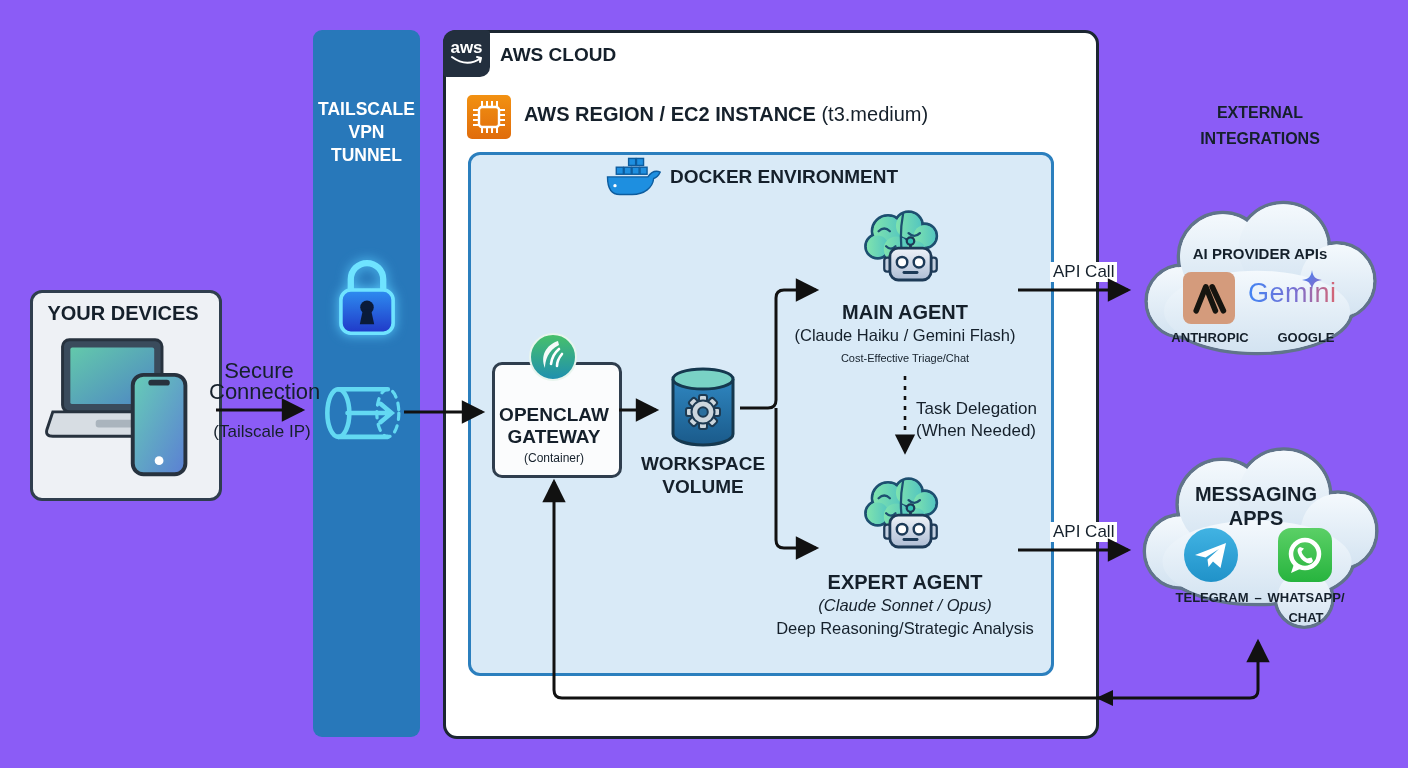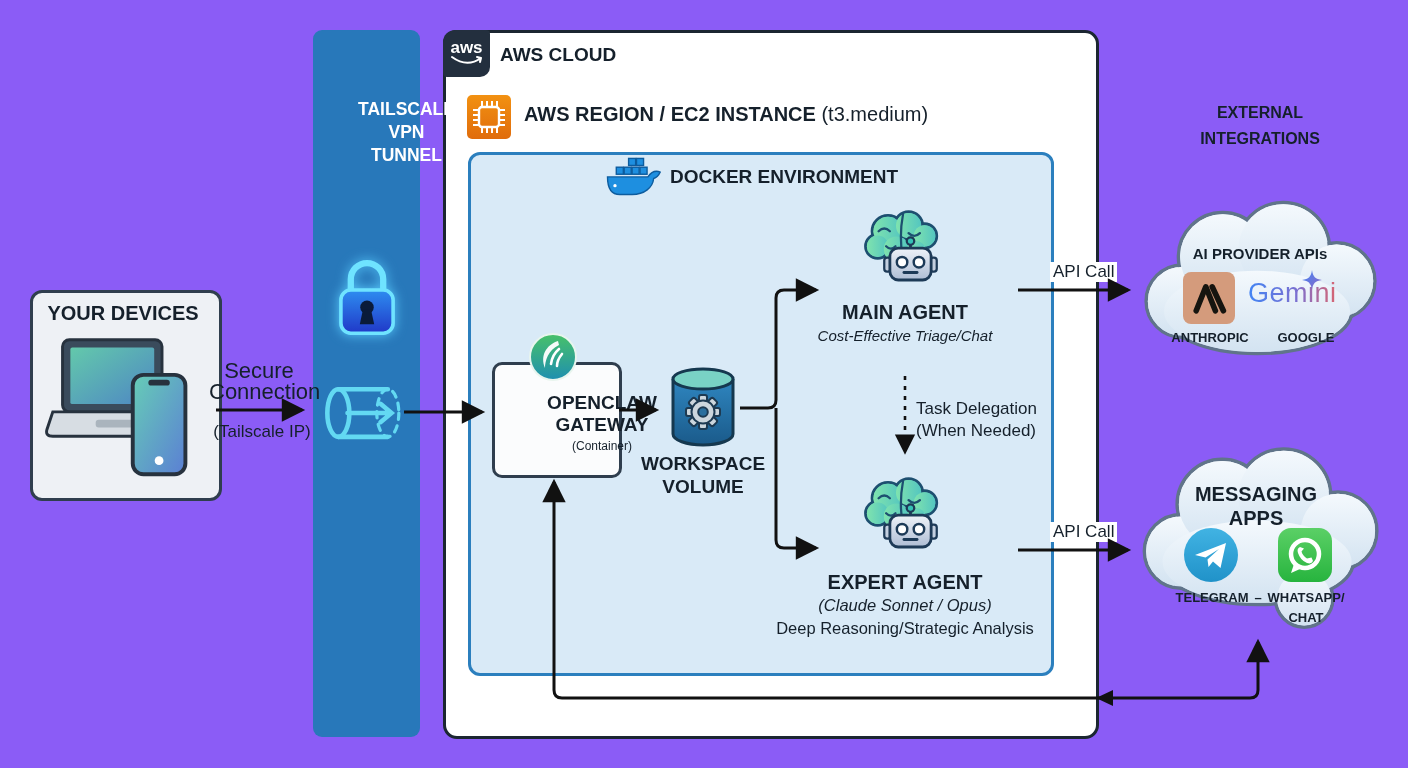--- a/index.html
+++ b/index.html
@@ -119,21 +119,21 @@
     </svg>
   </div>
 
   <div class="abs label ctr" style="left:200px;top:360px;width:100px;font-size:22px;line-height:21px;margin-left:9px;">
     <div>Secure</div>
     <div>Connection</div>
   </div>
   <div class="abs label ctr" style="left:202px;top:422px;width:120px;font-size:17px;">(Tailscale IP)</div>
 
   <div class="abs tailscale-bar"></div>
-  <div class="abs label ctr b ts-title" style="left:313px;top:98px;width:107px;z-index:6;margin-left:40px;">
+  <div class="abs label ctr b ts-title" style="left:313px;top:98px;width:107px;z-index:6;">
     <div>TAILSCALE</div>
     <div>VPN</div>
     <div>TUNNEL</div>
   </div>
   <div class="abs" style="left:331px;top:252px;z-index:6;filter:drop-shadow(0 0 6px rgba(90,205,255,.95));">
     <svg width="72" height="86" viewBox="0 0 80 95">
       <defs>
           <linearGradient id="lockg" x1="0" y1="0" x2="0" y2="1">
         <stop offset="0" stop-color="#2e8df0"></stop>
             <stop offset="1" stop-color="#2038c8"></stop>
@@ -163,21 +163,21 @@
           <linearGradient id="ocg" x1="0" y1="0" x2="0" y2="1">
         <stop offset="0" stop-color="#47c169"></stop>
             <stop offset="1" stop-color="#1f8fb0"></stop>
           </linearGradient>
         </defs>
       <circle cx="25" cy="25" r="23" fill="url(#ocg)" stroke="#e8f5ee" stroke-width="2"></circle>
       <path d="M30,9 C18,13 12,24 17,36 C17,29 20,18 31,13 Z" fill="#fff" opacity=".95"></path>
       <path d="M31,17 q-7,6 -8,15 M34,22 q-5,6 -5,12" stroke="#fff" stroke-width="2.6" fill="none" stroke-linecap="round"></path>
     </svg>
   </div>
-  <div class="abs label ctr" style="left:492px;top:392px;width:124px;z-index:6;margin-left:48px;">
+  <div class="abs label ctr" style="left:492px;top:404px;width:124px;z-index:6;">
     <div class="b" style="font-size:19px;line-height:22px;">OPENCLAW</div>
     <div class="b" style="font-size:19px;line-height:22px;">GATEWAY</div>
     <div style="font-size:12px;line-height:20px;">(Container)</div>
   </div>
 
   <div class="abs" style="left:668px;top:366px;z-index:6;">
     <svg width="70" height="86" viewBox="0 0 70 86">
       <defs>
           <linearGradient id="volg" x1="0" y1="0" x2="0" y2="1">
         <stop offset="0" stop-color="#2f86c0"></stop>
@@ -239,21 +239,22 @@
         <rect x="43" y="20" width="7" height="15" rx="3" fill="#c3cfdf" stroke="#1d3a57" stroke-width="2.4"></rect>
         <rect x="0" y="10" width="44" height="34" rx="9" fill="url(#rbg)" stroke="#1d3a57" stroke-width="3"></rect>
         <circle cx="13" cy="25" r="5.6" fill="#fff" stroke="#1d3a57" stroke-width="2.6"></circle>
         <circle cx="31" cy="25" r="5.6" fill="#fff" stroke="#1d3a57" stroke-width="2.6"></circle>
         <path d="M15,36 H29" stroke="#1d3a57" stroke-width="3" stroke-linecap="round"></path>
       </g>
     </svg>
   </div>
   <div class="abs label ctr" style="left:770px;top:300px;width:270px;z-index:6;">
     <div class="b" style="font-size:20px;line-height:24px;">MAIN AGENT</div>
-    <div style="font-size:15px;line-height:23px;font-style:italic;">Cost-Effective Triage/Chat</div>
+    <div style="font-size:16.5px;line-height:23px;">(Claude Haiku / Gemini Flash)</div>
+    <div style="font-size:11px;line-height:23px;">Cost-Effective Triage/Chat</div>
   </div>
 
   <div class="abs label" style="left:916px;top:398px;font-size:17px;line-height:22px;z-index:6;">
     <div>Task Delegation</div>
     <div>(When Needed)</div>
   </div>
 
   <div class="abs" style="left:850px;top:472px;z-index:6;">
     <svg width="106" height="90" viewBox="0 0 112 96">
       <g stroke="#1d4f70" stroke-width="3" fill="url(#brg)">

